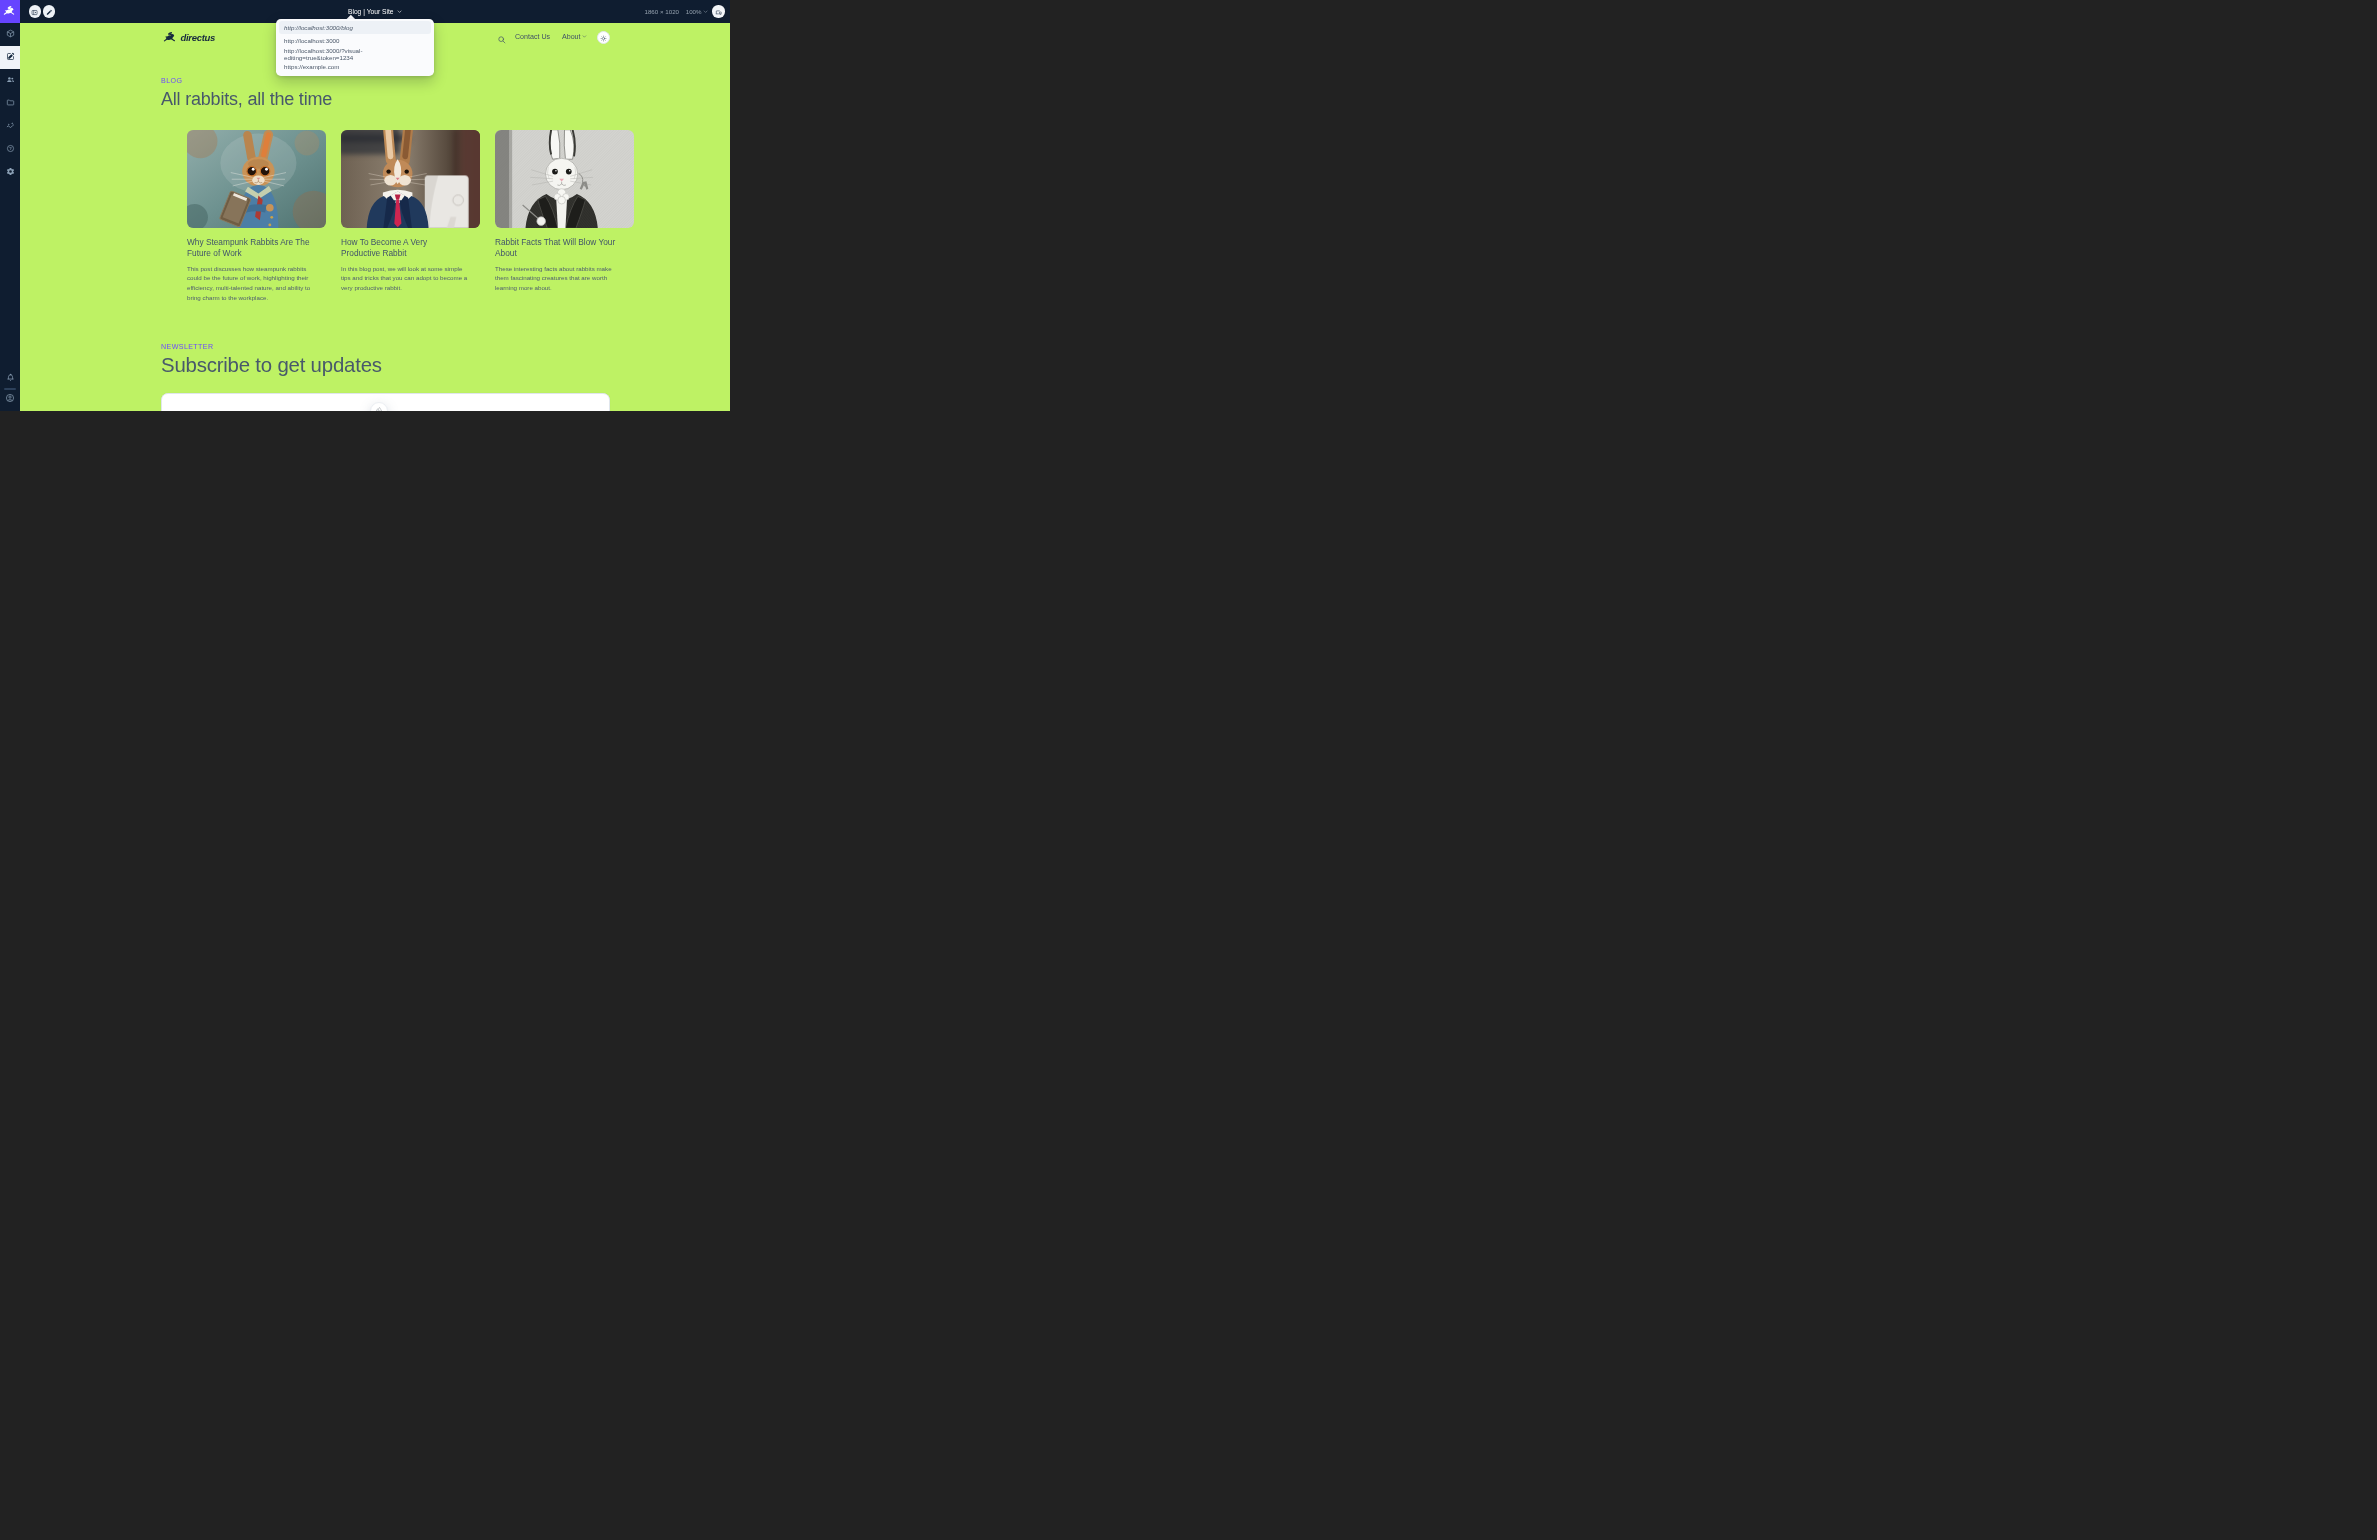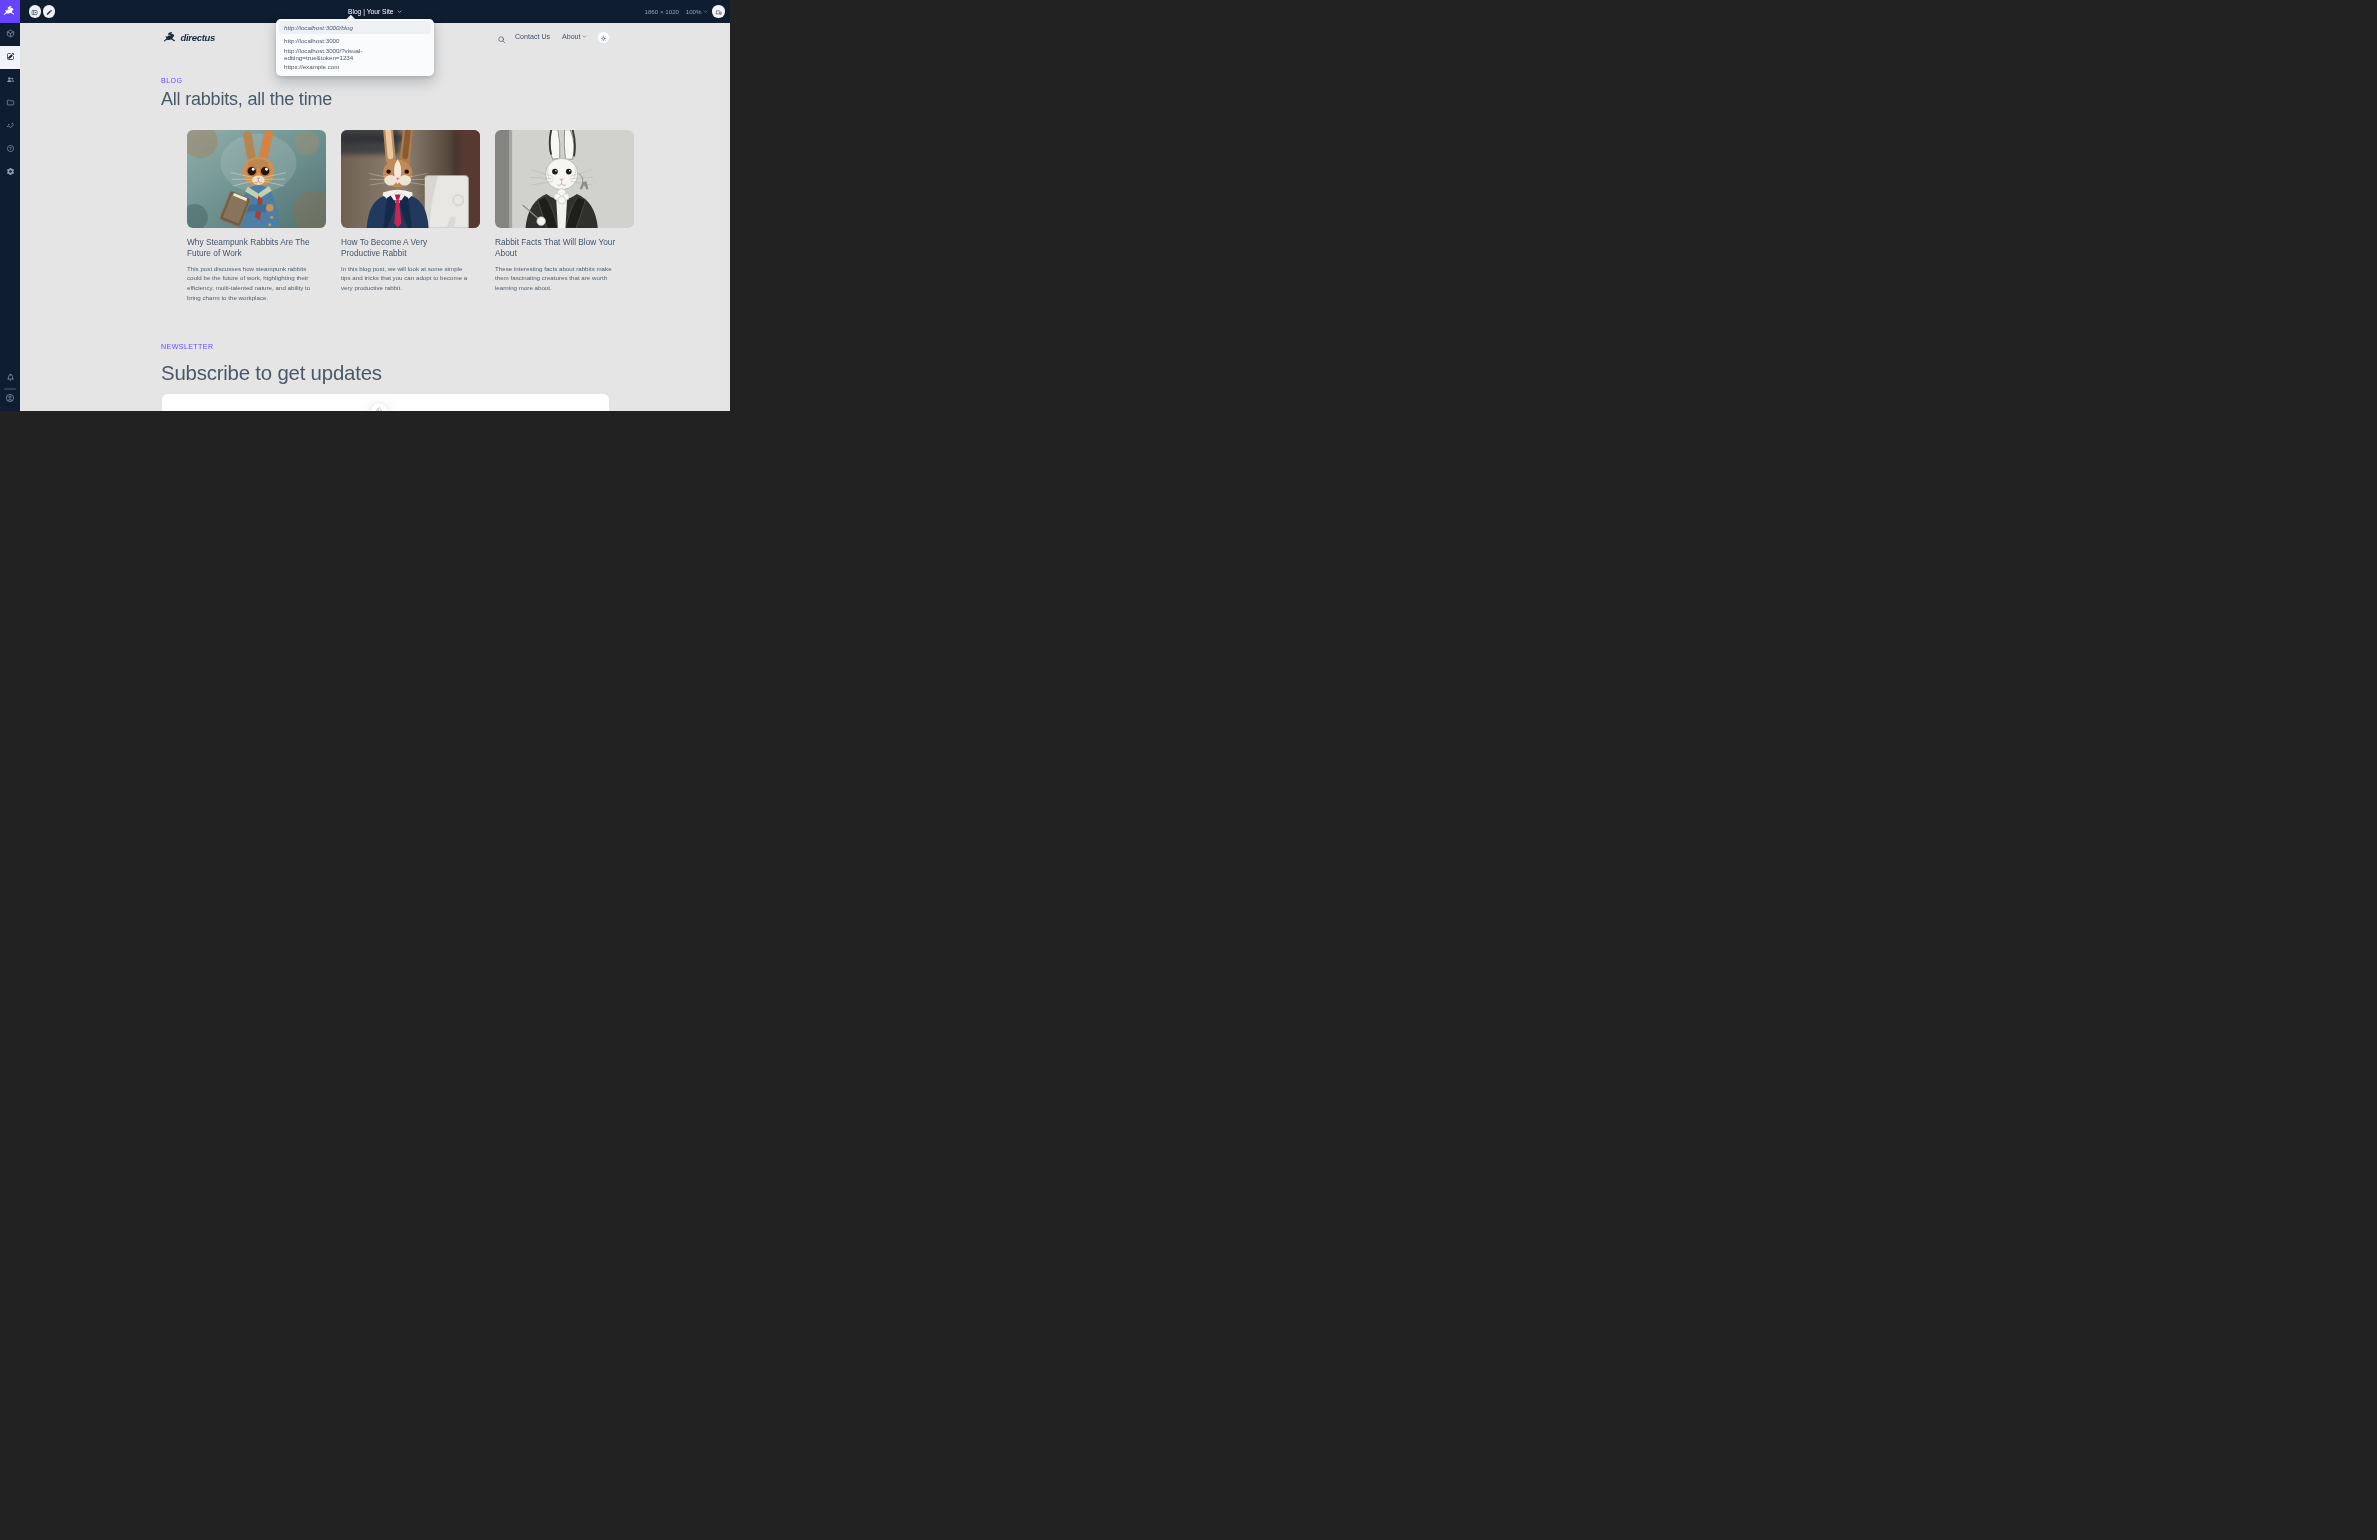--- a/index.html
+++ b/index.html
@@ -24,21 +24,21 @@
   .tb-zoom{display:flex;align-items:center;gap:1.9px;margin-right:3.8px;cursor:pointer;}
   .tb-device{width:12.4px;height:12.4px;border-radius:50%;background:#F2F5F9;border:none;display:flex;align-items:center;
              justify-content:center;color:#13263D;cursor:pointer;padding:0;}
   
   .caret{position:absolute;left:348px;top:16px;width:5.7px;height:5.7px;background:#FAFBFD;transform:rotate(45deg);z-index:39;}
   .url-menu{position:absolute;left:276px;top:19px;width:152px;background:#FAFBFD;border-radius:4.8px;padding:2.4px 2.9px;
             box-shadow:0 5.7px 13.3px rgba(8,18,35,.22),0 1px 3.8px rgba(8,18,35,.14);z-index:40;}
   .url-item{height:13px;display:flex;align-items:center;padding:0 5.2px;border-radius:2.9px;font-size:6.2px;color:#4A5768;cursor:pointer;}
   .url-item.active{background:#EDF1F6;font-style:italic;}
   
-  .preview{position:absolute;left:20px;top:23px;width:710px;height:388px;background:#e5e5e5;overflow:hidden;}
+  .preview{position:absolute;left:20px;top:23px;width:710px;height:388px;background:#bef264;overflow:hidden;}
   .container{position:absolute;left:141px;width:447px;}
   
   .site-header{top:0;height:27.6px;}
   .site-logo{position:absolute;left:1.9px;top:7.6px;display:flex;align-items:center;gap:3.3px;color:#16293E;cursor:pointer;}
   .site-logo .wordmark{font-size:9.5px;font-weight:bold;font-style:italic;letter-spacing:-0.3px;}
   .hdr-search{position:absolute;left:336px;top:9px;color:#3F5166;background:none;border:none;padding:0;cursor:pointer;}
   .hdr-link{position:absolute;top:10px;font-size:7.1px;color:#3F5166;cursor:pointer;display:flex;align-items:center;gap:1.9px;}
   .hdr-contact{left:354px;} .hdr-about{left:401px;}
   .hdr-theme{position:absolute;left:436px;top:7.6px;width:13px;height:13px;border-radius:50%;background:#fff;
              border:0.5px solid #E2E8F0;display:flex;align-items:center;justify-content:center;color:#44566B;cursor:pointer;padding:0;}
@@ -46,21 +46,21 @@
   .eyebrow{font-size:7.1px;font-weight:normal;letter-spacing:0.4px;color:#6C4BFF;}
   .hero-eyebrow{top:54px;}
   .hero-h1{top:66px;font-size:18px;font-weight:500;color:#48596B;letter-spacing:-0.2px;margin:0;}
   h1,h2{margin:0;}
   .cards{top:107px;display:grid;grid-template-columns:repeat(3,139px);column-gap:15px;margin-left:26px;}
   .card{cursor:pointer;}
   .card svg.thumb{display:block;width:139px;height:98px;border-radius:6.2px;}
   .card h3{margin:9px 0 0 0;font-size:8.3px;line-height:1.33;font-weight:400;color:#42556A;max-width:124px;}
   .card p{margin:4.8px 0 0 0;font-size:6.2px;line-height:1.55;color:#50606F;max-width:129px;}
   .nl-eyebrow{top:320px;}
-  .nl-h2{top:339px;font-size:20.4px;font-weight:500;color:#48596B;letter-spacing:-0.2px;}
+  .nl-h2{top:331px;font-size:20.4px;font-weight:500;color:#48596B;letter-spacing:-0.2px;}
   .form-card{top:370px;height:57px;background:#fff;border:0.5px solid #E0E6ED;border-radius:6.7px;
              box-shadow:0 0.5px 1.4px rgba(15,30,49,.05);}
   .form-label{position:absolute;left:13.8px;top:17px;font-size:6.4px;color:#44566B;}
   .form-required{position:absolute;right:12.4px;top:17px;font-size:6.2px;color:#A8B3C0;}
   .nuxt-badge{position:absolute;left:208px;top:7.6px;width:16px;height:16px;border-radius:50%;background:#fff;
               border:0.5px solid #ECEFF3;box-shadow:0 3.8px 11.4px rgba(100,116,139,.28);display:flex;align-items:center;
               justify-content:center;}
 </style>
 </head>
 <body>

